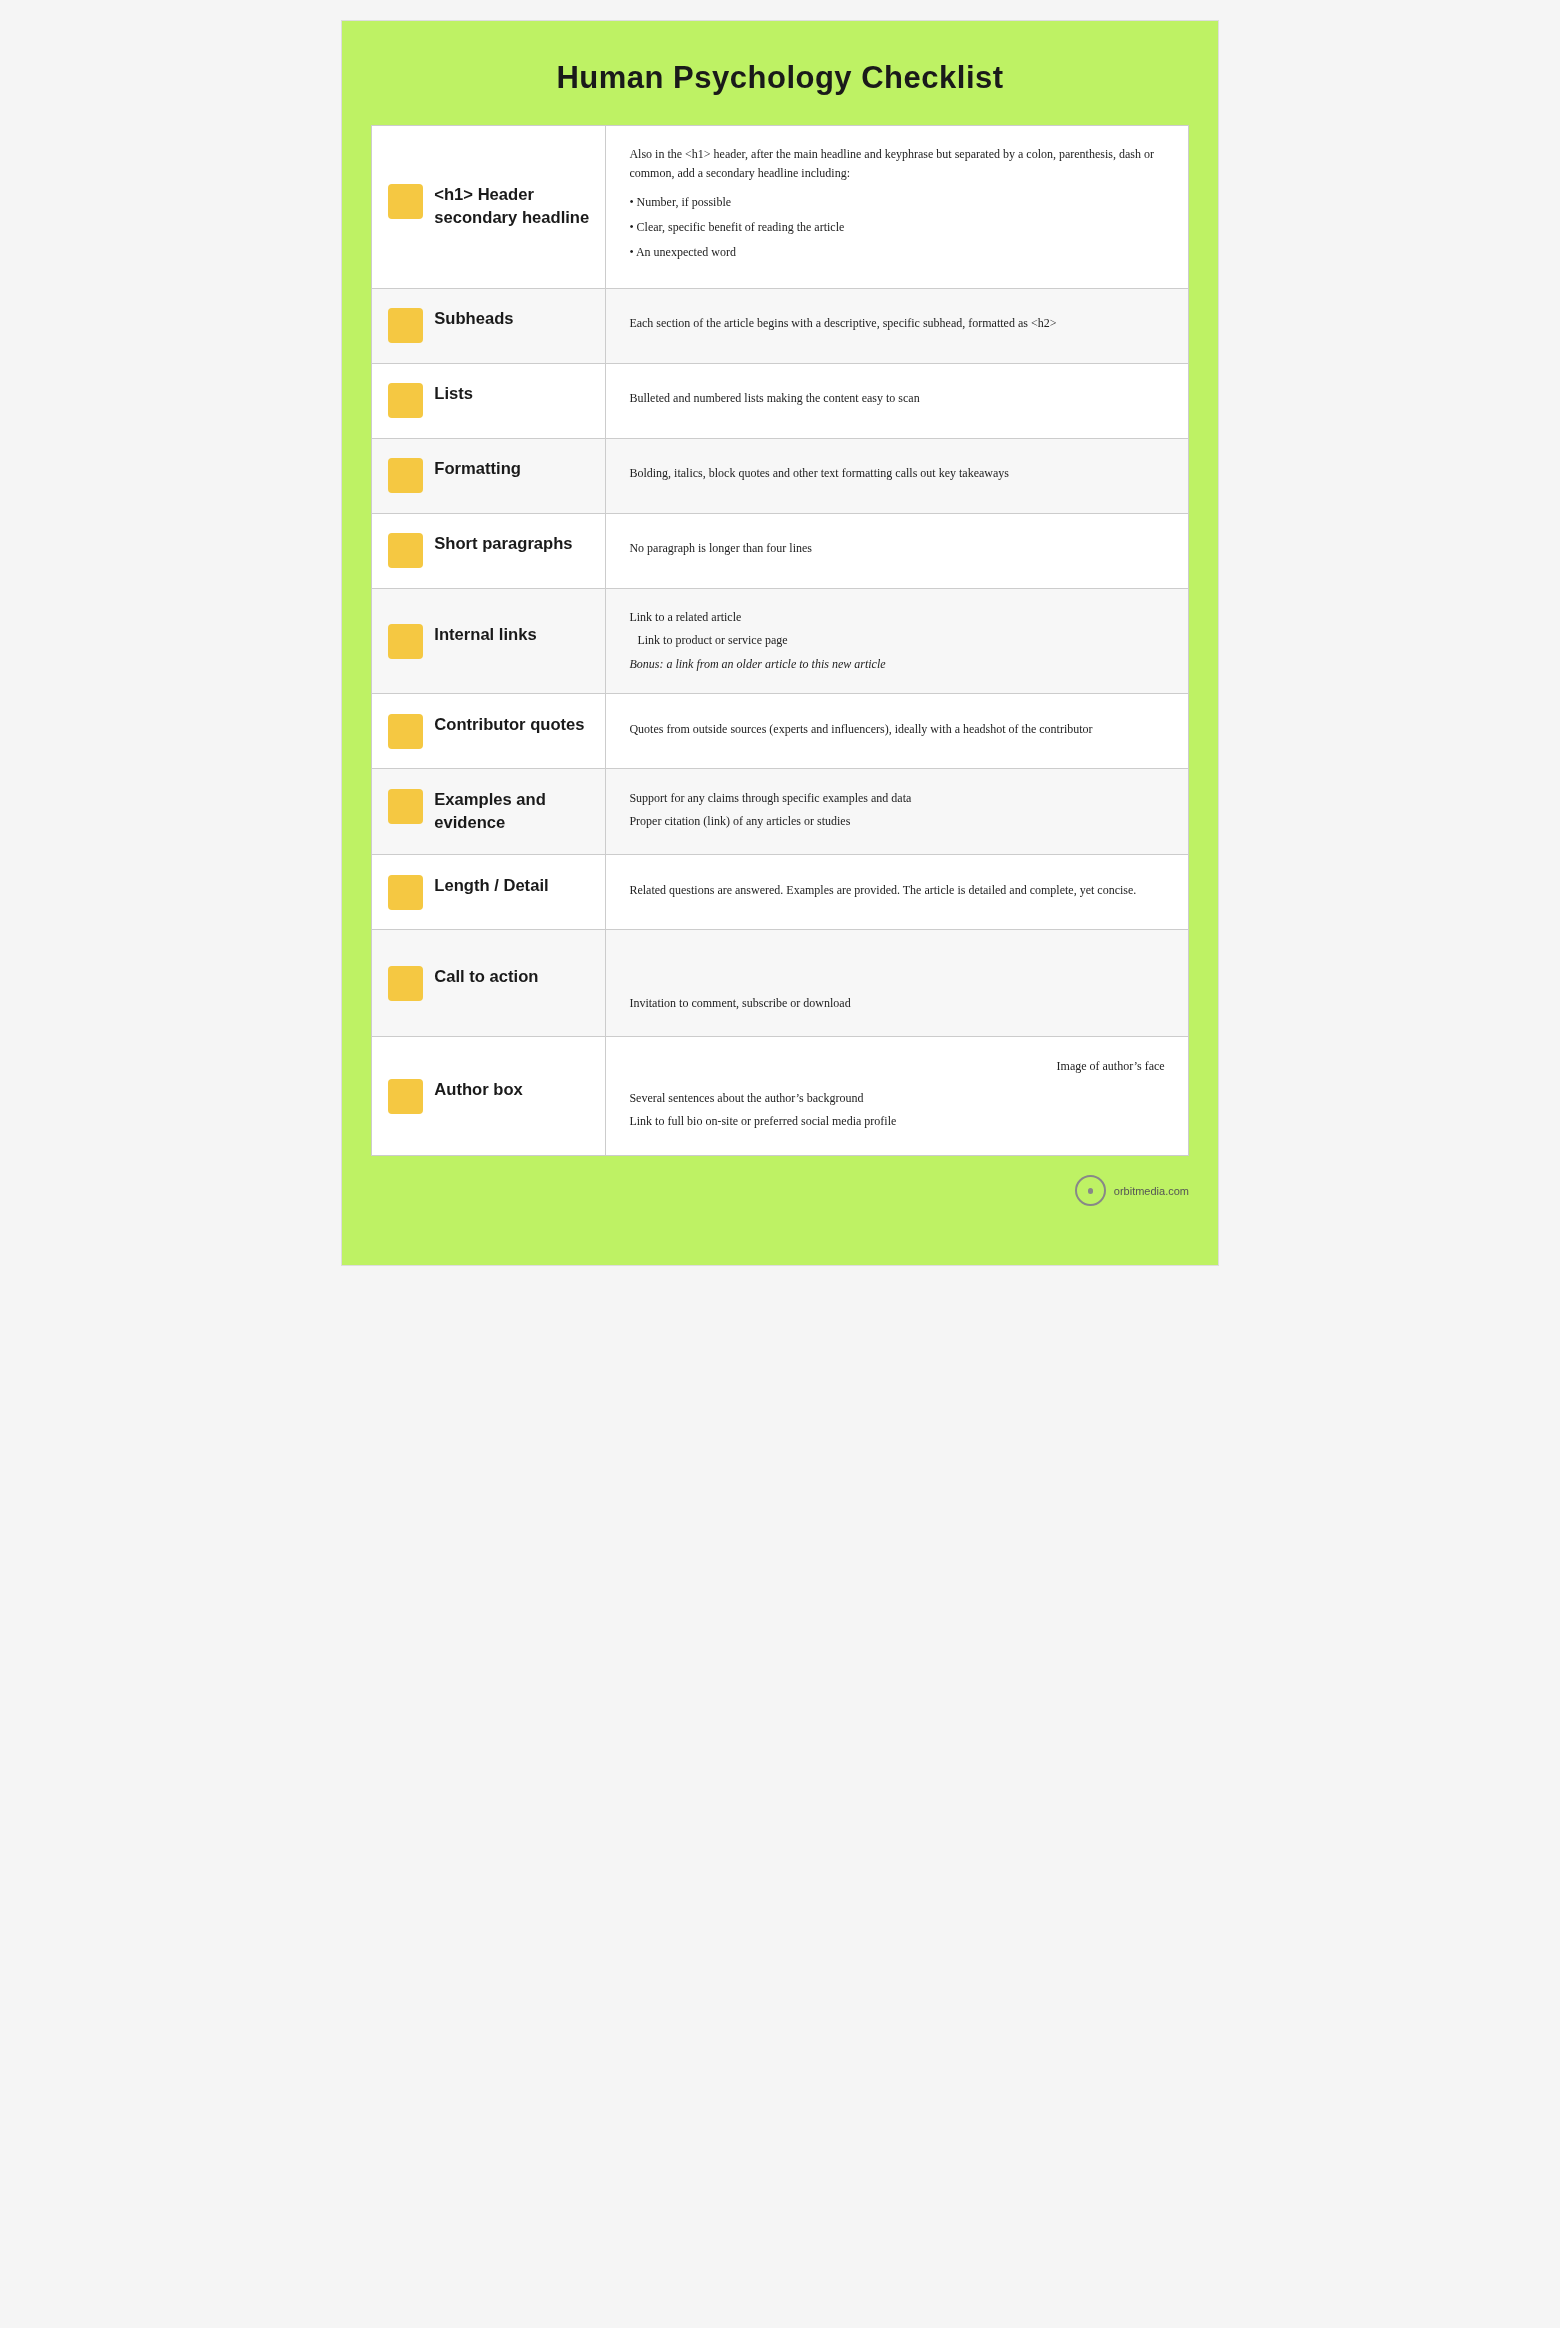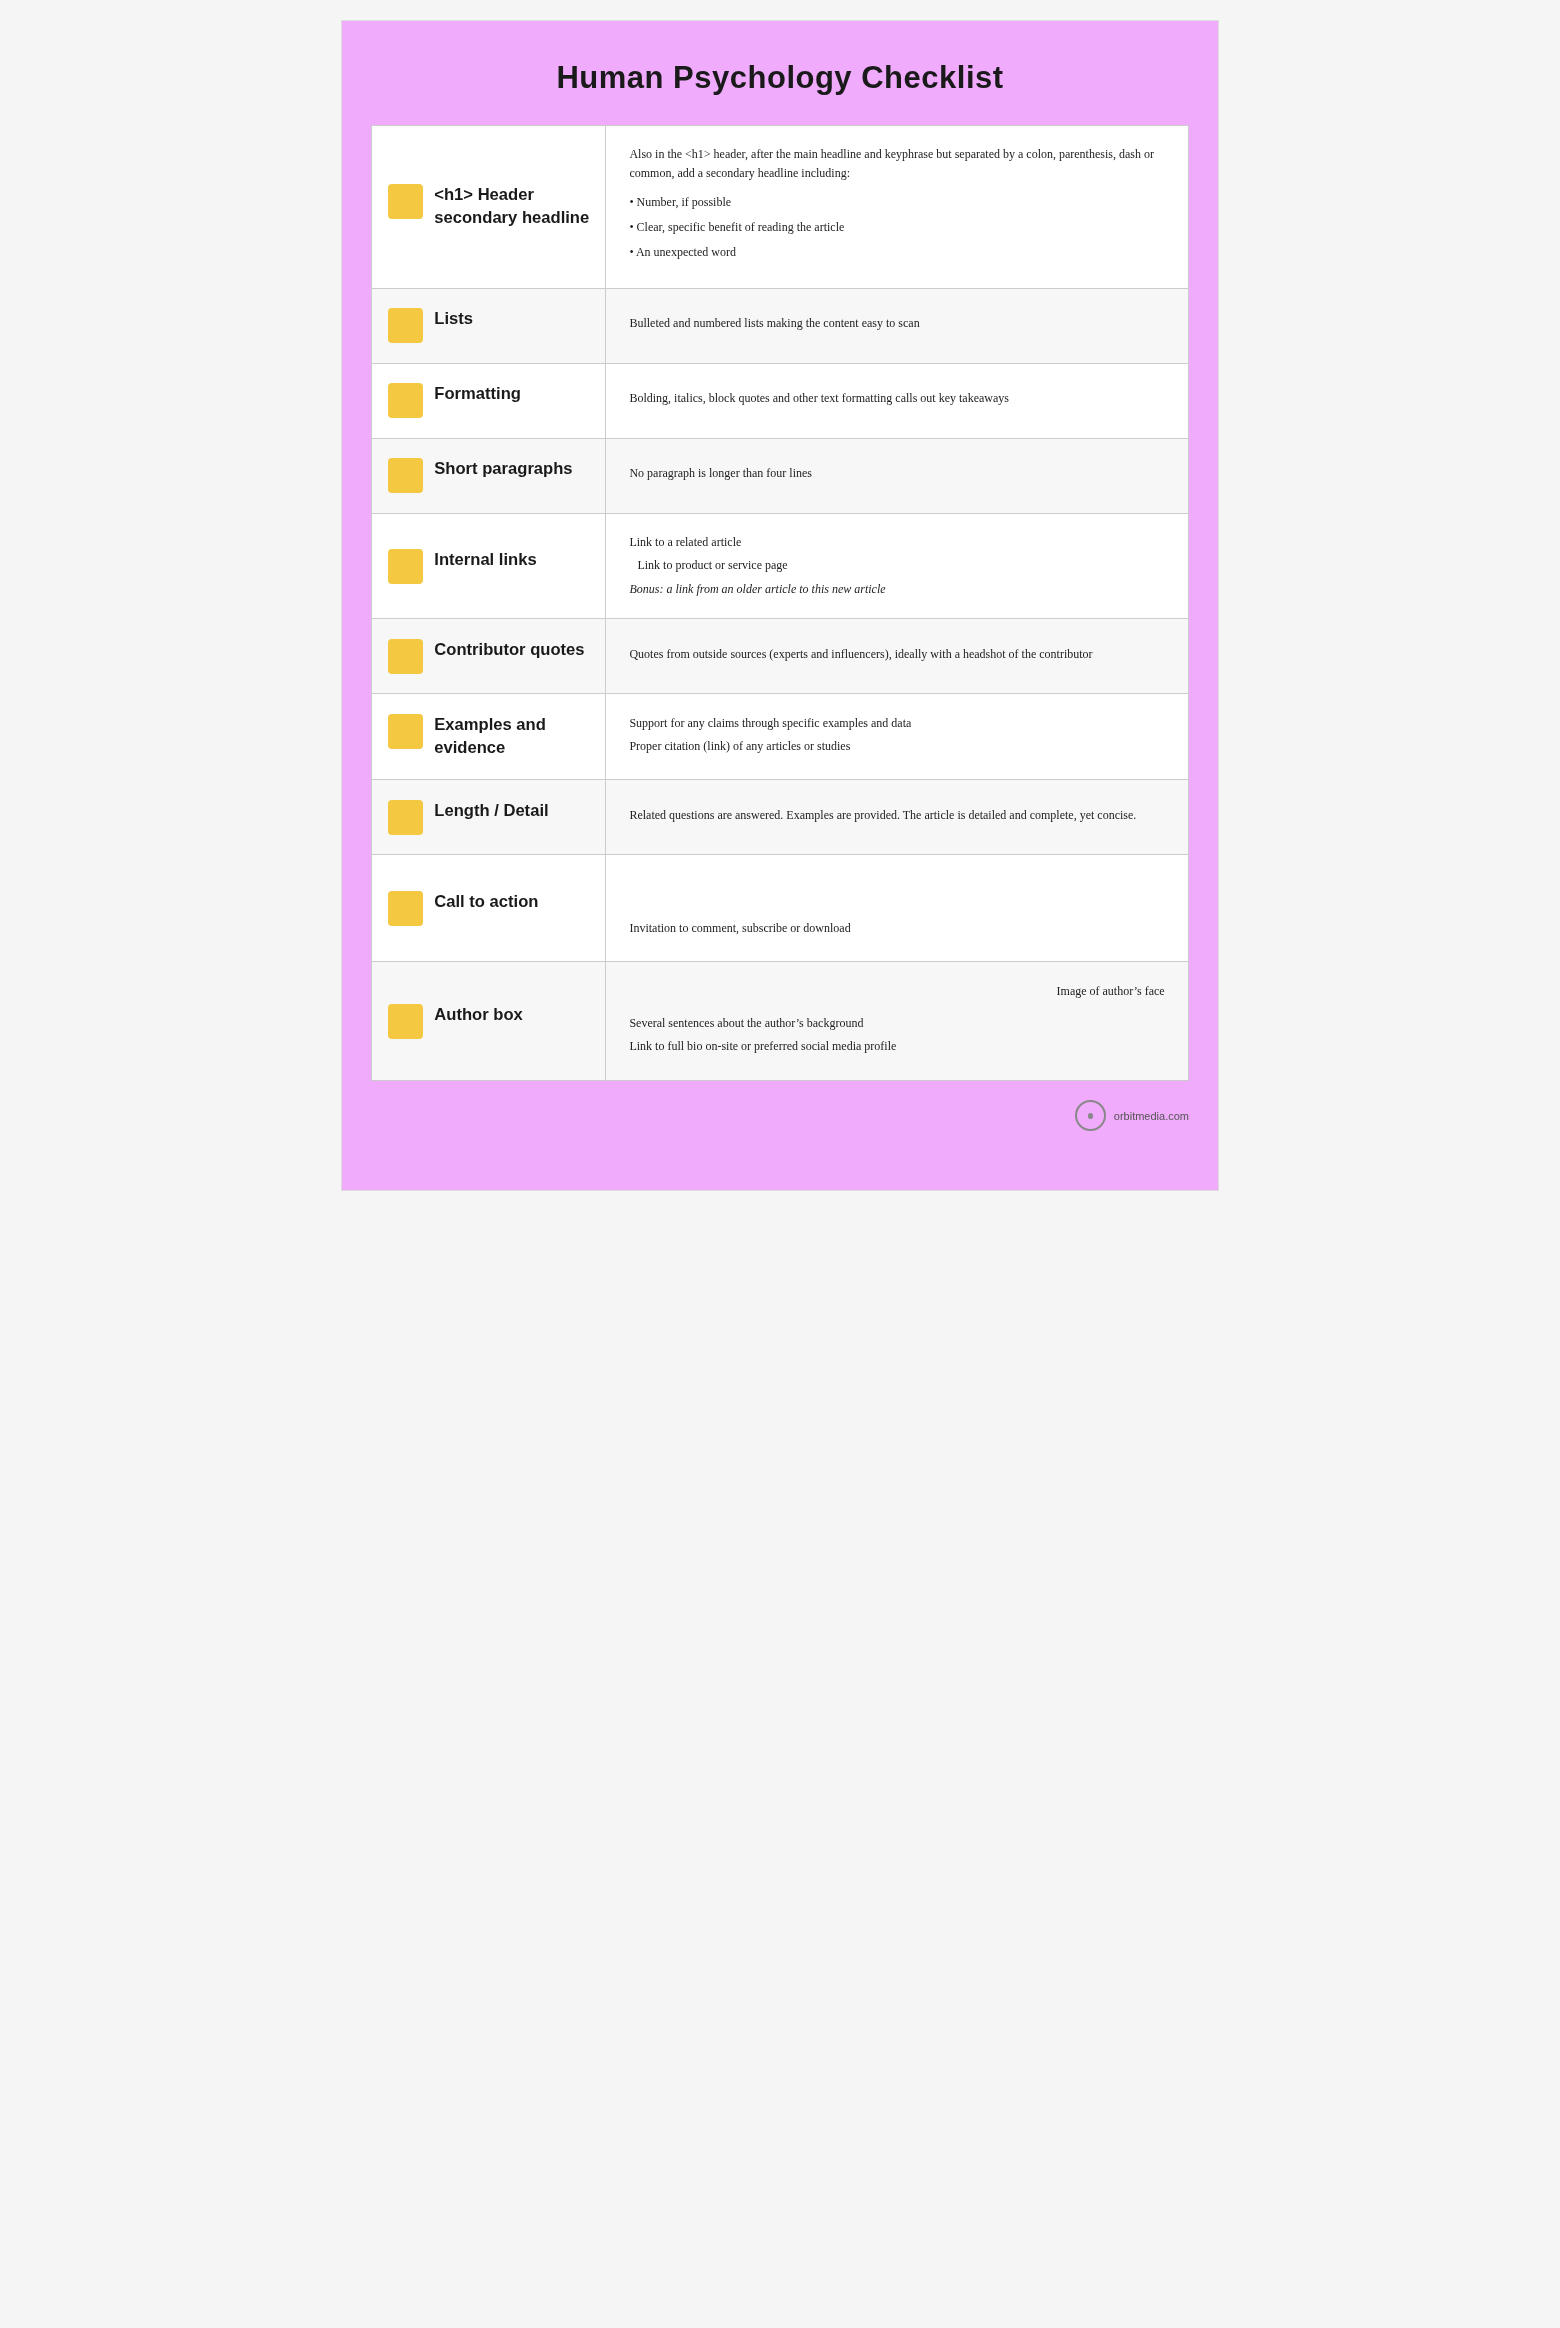--- a/index.html
+++ b/index.html
@@ -12,21 +12,21 @@
       background: #f5f5f5;
       font-family: Georgia, 'Times New Roman', serif;
       display: flex;
       justify-content: center;
       align-items: flex-start;
       min-height: 100vh;
       padding: 19.5px;
     }
 
     .page-container {
-      background: #f0abfc;
+      background: #bef264;
       width: 878px;
       max-width: 100%;
       padding: 39px 29px 59px 29px;
       border: 1px solid #ddd;
     }
 
     .page-title {
       text-align: center;
       font-size: 31px;
       font-weight: 900;
@@ -164,20 +164,31 @@
               <li>Number, if possible</li>
               <li>Clear, specific benefit of reading the article</li>
               <li>An unexpected word</li>
             </ul>
           </td>
         </tr>
         <tr class="checklist-row">
           <td class="label-cell">
             <div class="label-inner">
               <span class="yellow-box"></span>
+              <span class="label-text">Subheads</span>
+            </div>
+          </td>
+          <td class="detail-cell">
+            <p style="margin-bottom: 3.9px;">Each section of the article begins with a descriptive, specific subhead, formatted as &lt;h2&gt;</p>
+          </td>
+        </tr>
+        <tr class="checklist-row">
+          <td class="label-cell">
+            <div class="label-inner">
+              <span class="yellow-box"></span>
               <span class="label-text">Lists</span>
             </div>
           </td>
           <td class="detail-cell">
             <p style="margin-bottom: 3.9px;">Bulleted and numbered lists making the content easy to scan</p>
           </td>
         </tr>
         <tr class="checklist-row">
           <td class="label-cell">
             <div class="label-inner">

